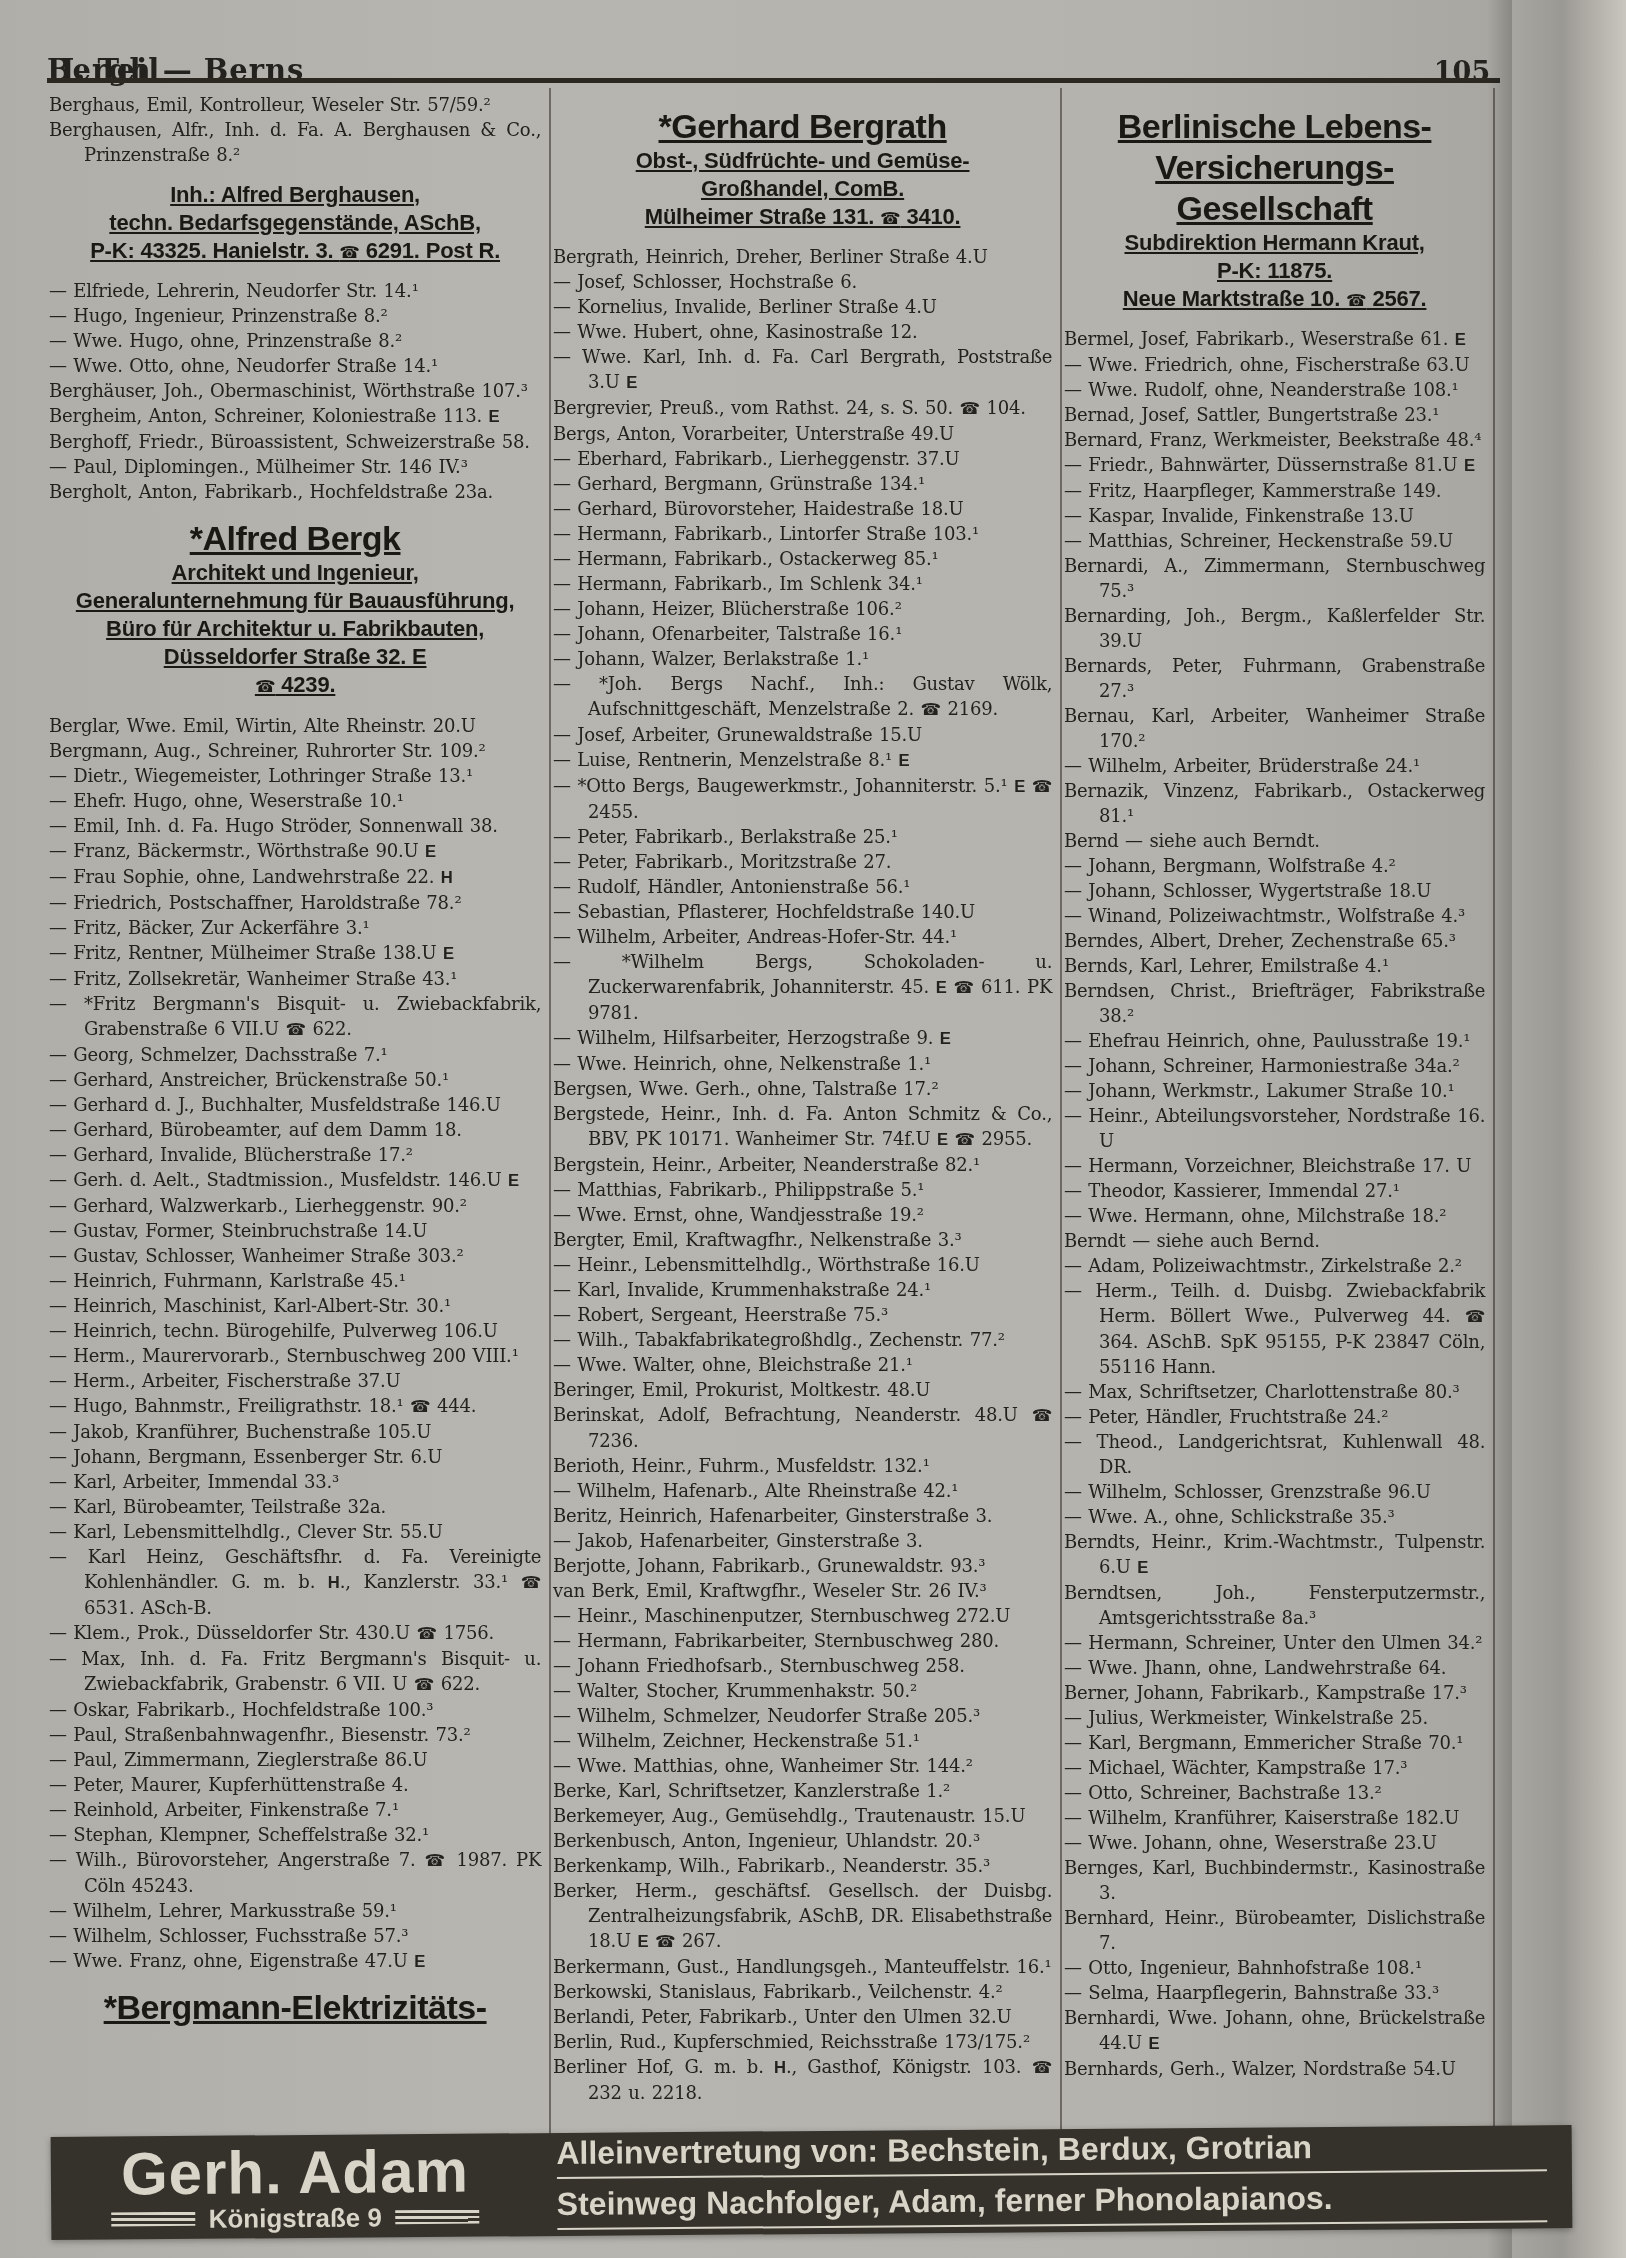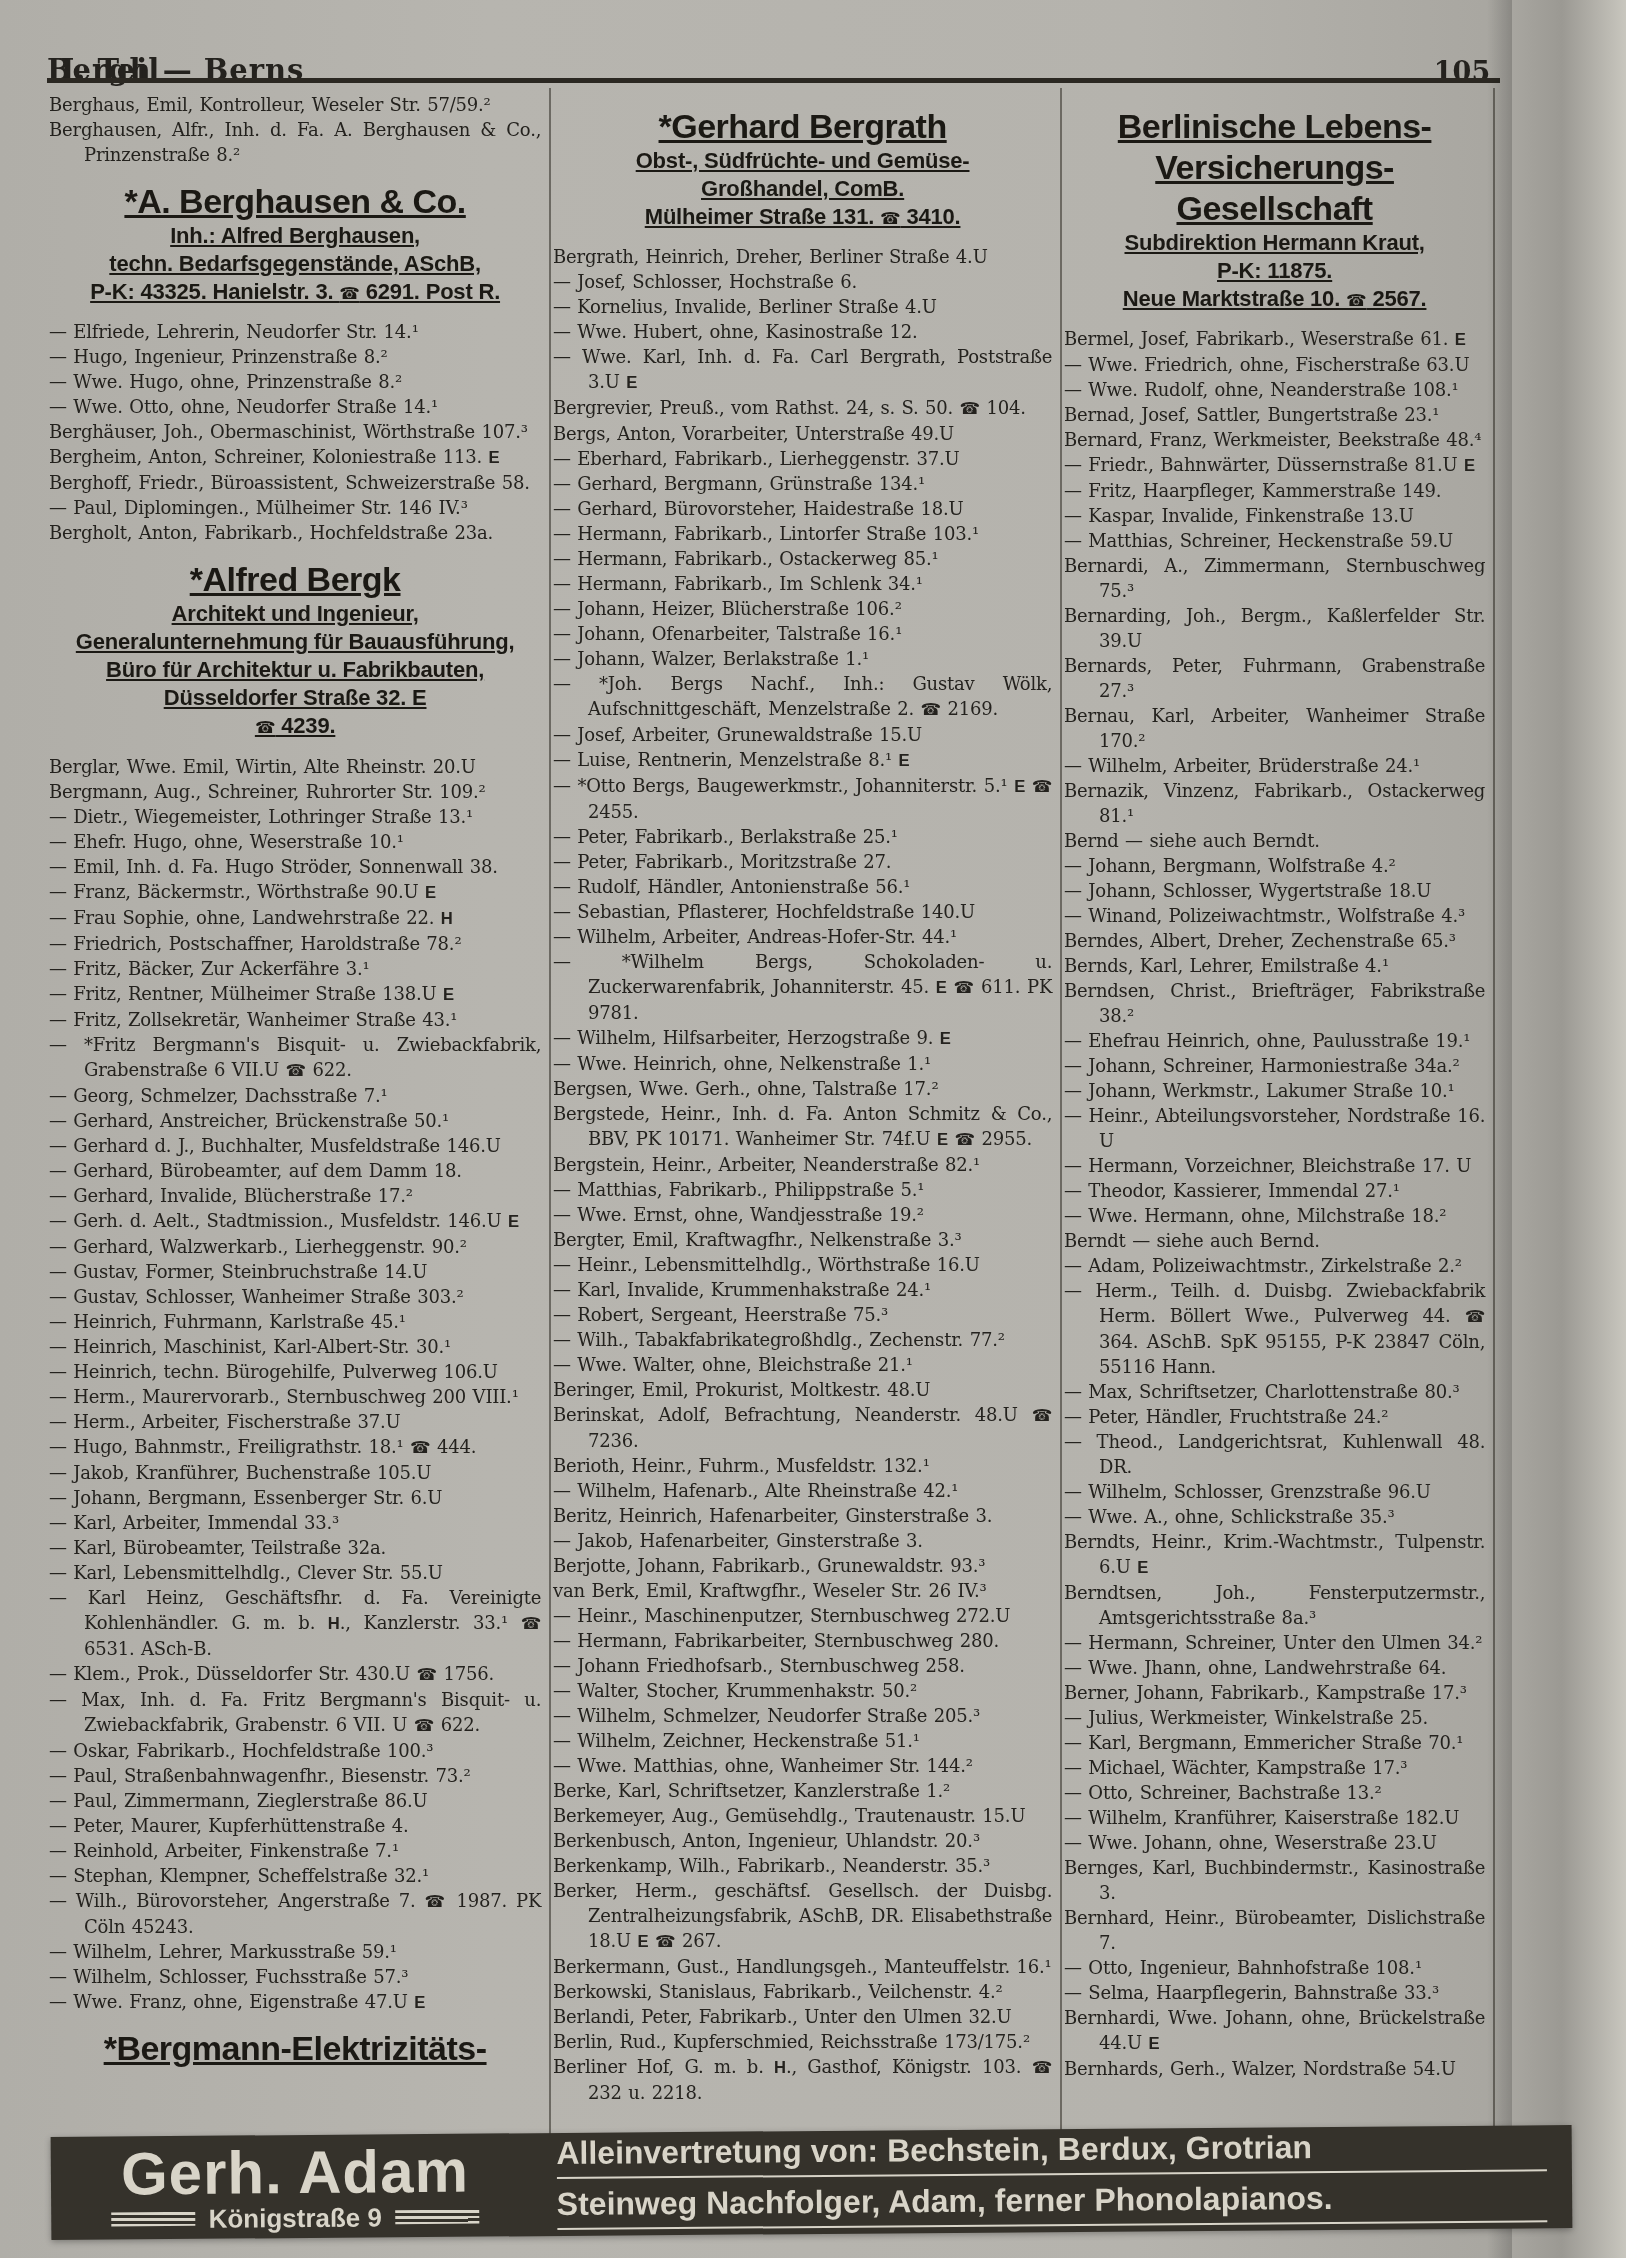--- a/index.html
+++ b/index.html
@@ -37,21 +37,20 @@
     <div class="h-center">Bergh — Berns</div>
     <div class="h-right">105</div>
   </div>
   <div class="hdr-rule"></div>
 
   <div class="columns">
     <div class="col">
         <div class="entry">Berghaus, Emil, Kontrolleur, Weseler Str. 57/59.²</div>
         <div class="entry">Berghausen, Alfr., Inh. d. Fa. A. Berghausen &amp; Co., Prinzenstraße 8.²</div>
         <div class="ad">
-          <div class="xl">*A. Berghausen &amp; Co.</div>
           <div class="md">Inh.: Alfred Berghausen,</div>
           <div class="md">techn. Bedarfsgegenstände, ASchB,</div>
           <div class="md">P-K: 43325. Hanielstr. 3. <span class="phone">☎</span> 6291. Post R.</div>
         </div>
         <div class="entry">— Elfriede, Lehrerin, Neudorfer Str. 14.¹</div>
         <div class="entry">— Hugo, Ingenieur, Prinzenstraße 8.²</div>
         <div class="entry">— Wwe. Hugo, ohne, Prinzenstraße 8.²</div>
         <div class="entry">— Wwe. Otto, ohne, Neudorfer Straße 14.¹</div>
         <div class="entry">Berghäuser, Joh., Obermaschinist, Wörthstraße 107.³</div>
         <div class="entry">Bergheim, Anton, Schreiner, Koloniestraße 113. <b class="mk">E</b></div>

